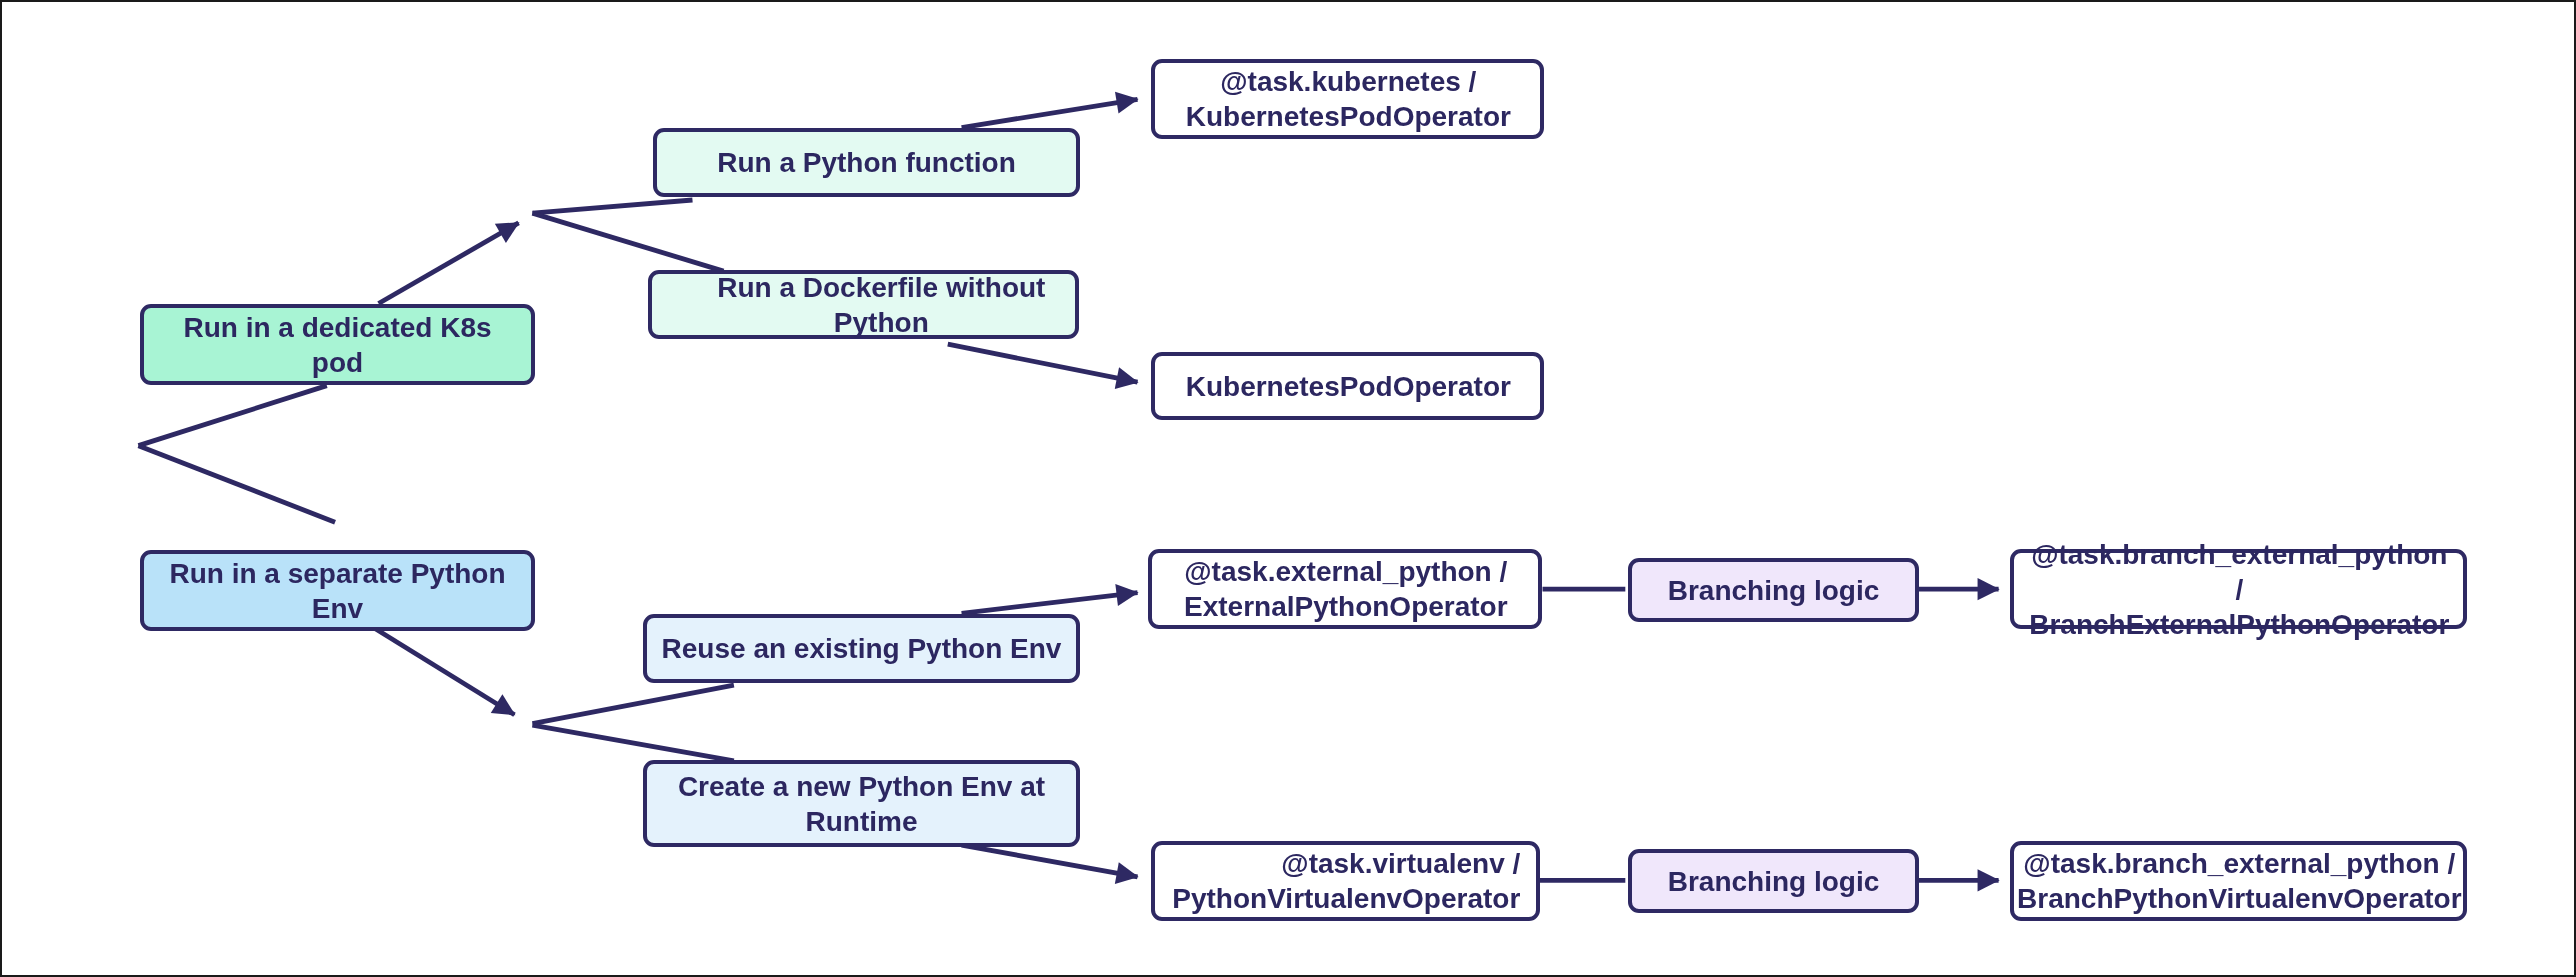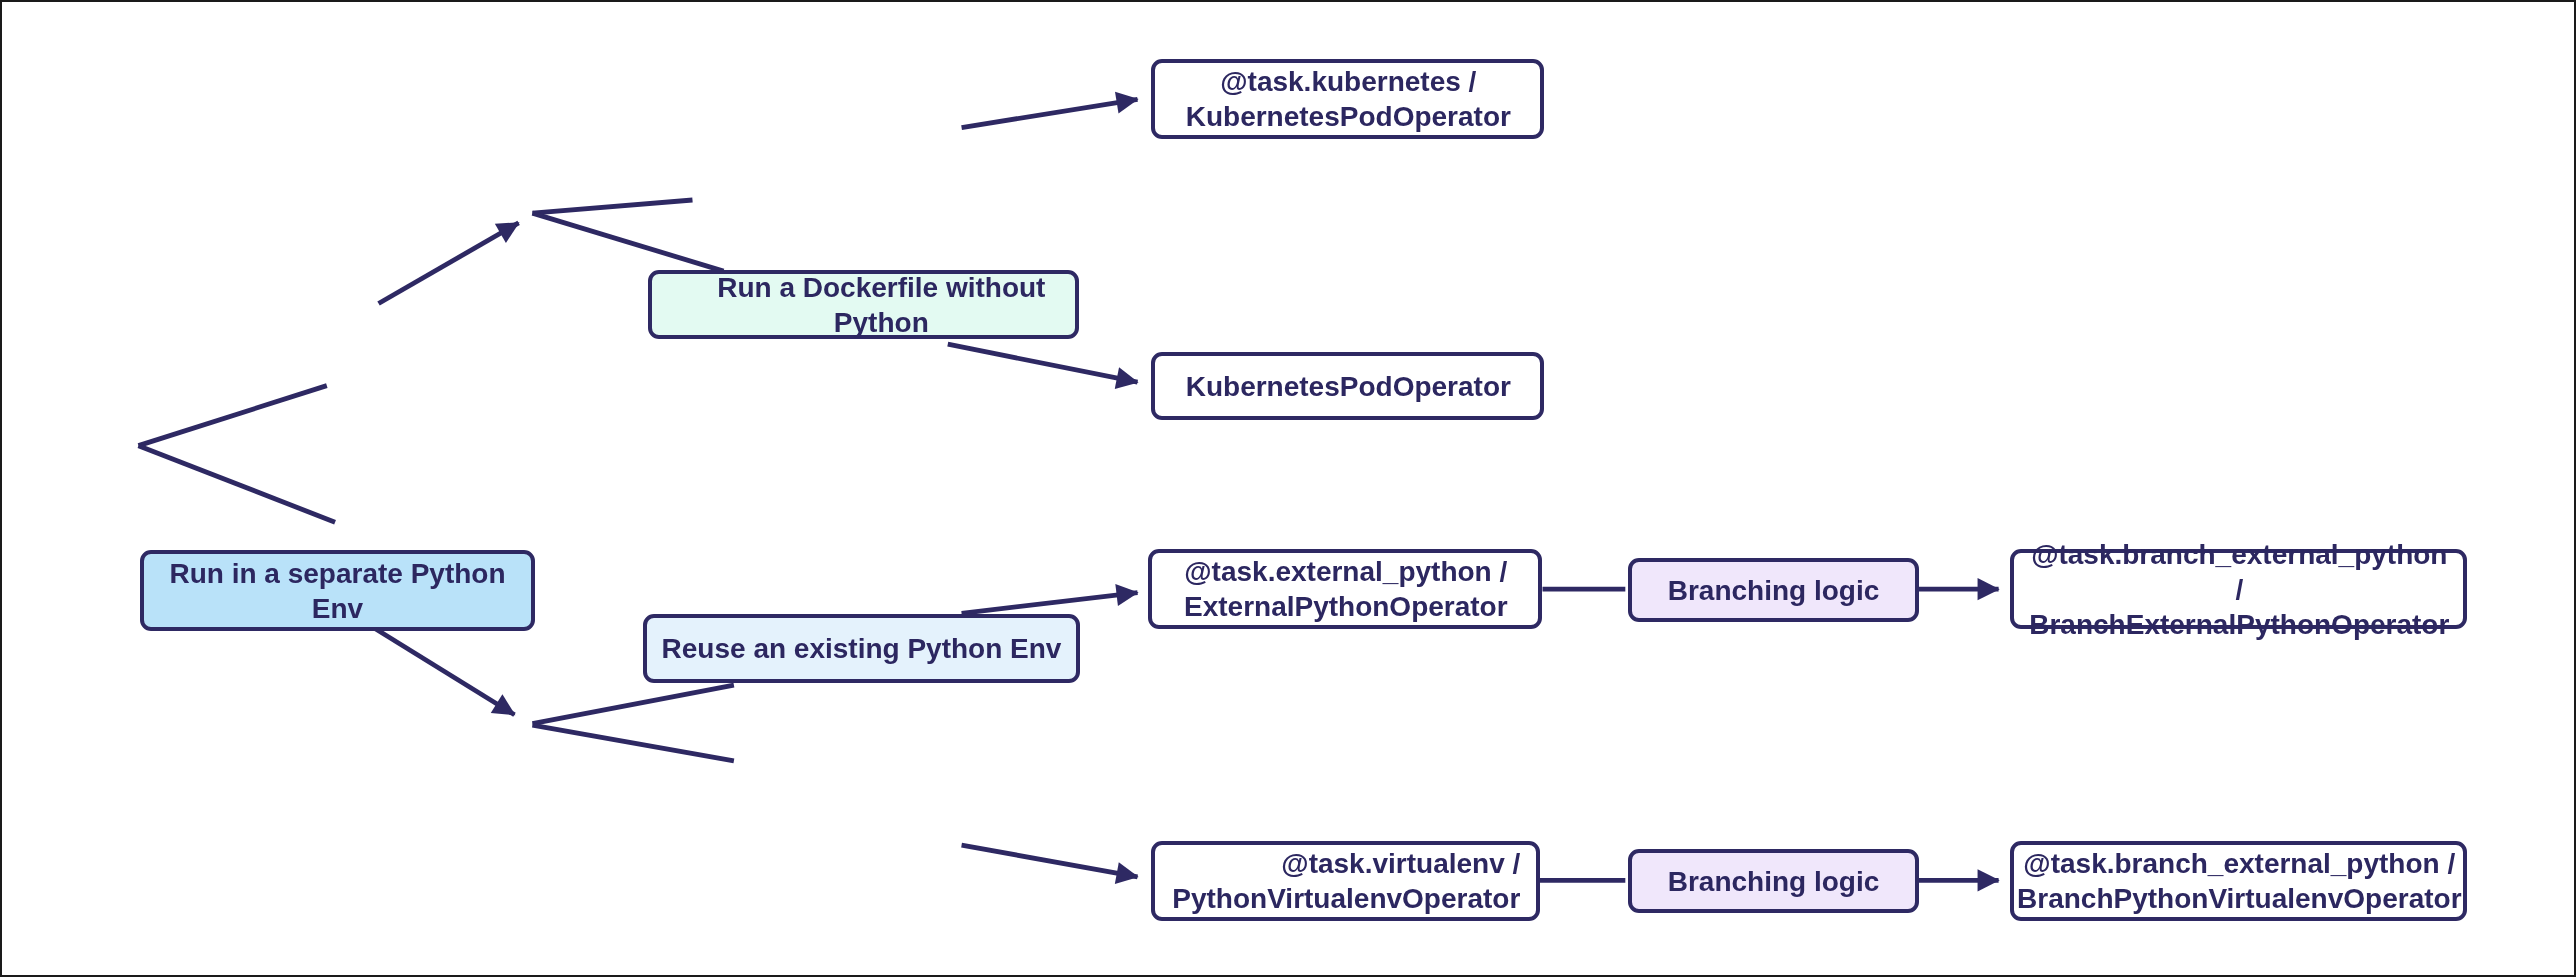--- a/index.html
+++ b/index.html
@@ -81,33 +81,37 @@
 
     <line x1="2232" y1="851" x2="2352" y2="851"></line>
     <line x1="2777" y1="851" x2="2893" y2="851" marker-end="url(#arrowhead)"></line>
 
     <line x1="1390" y1="1222" x2="1645" y2="1268" marker-end="url(#arrowhead)"></line>
 
     <line x1="2227" y1="1273" x2="2352" y2="1273"></line>
     <line x1="2777" y1="1273" x2="2893" y2="1273" marker-end="url(#arrowhead)"></line>
   </svg>
 
+  <div class="node fill-mint" style="left:138px;top:302px;width:395px;height:81px;">Run in a dedicated K8s pod</div>
 
   <div class="node fill-blue" style="left:138px;top:548px;width:395px;height:81px;">Run in a separate Python Env</div>
 
+  <div class="node fill-mint-light" style="left:651px;top:126px;width:427px;height:69px;">Run a Python function</div>
 
   <div class="node fill-mint-light" style="left:646px;top:268px;width:431px;height:69px;padding-left:48px;">Run a Dockerfile without Python</div>
 
   <div class="node fill-white" style="left:1149px;top:57px;width:393px;height:80px;">@task.kubernetes /
 KubernetesPodOperator</div>
 
   <div class="node fill-white" style="left:1149px;top:350px;width:393px;height:68px;">KubernetesPodOperator</div>
 
   <div class="node fill-blue-light" style="left:641px;top:612px;width:437px;height:69px;">Reuse an existing Python Env</div>
 
+  <div class="node fill-blue-light" style="left:641px;top:758px;width:437px;height:87px;">Create a new Python Env at
+Runtime</div>
 
   <div class="node fill-white" style="left:1146px;top:547px;width:394px;height:80px;">@task.external_python /
 ExternalPythonOperator</div>
 
   <div class="node fill-lavender" style="left:1626px;top:556px;width:291px;height:64px;">Branching logic</div>
 
   <div class="node fill-white" style="left:2008px;top:547px;width:457px;height:80px;">@task.branch_external_python /
 BranchExternalPythonOperator</div>
 
   <div class="node fill-white" style="left:1149px;top:839px;width:389px;height:80px;text-align:right;">@task.virtualenv /

